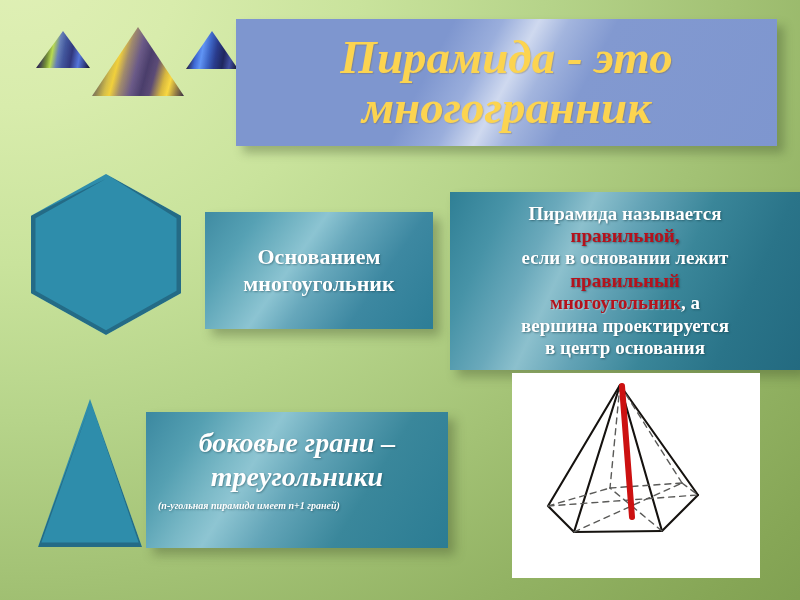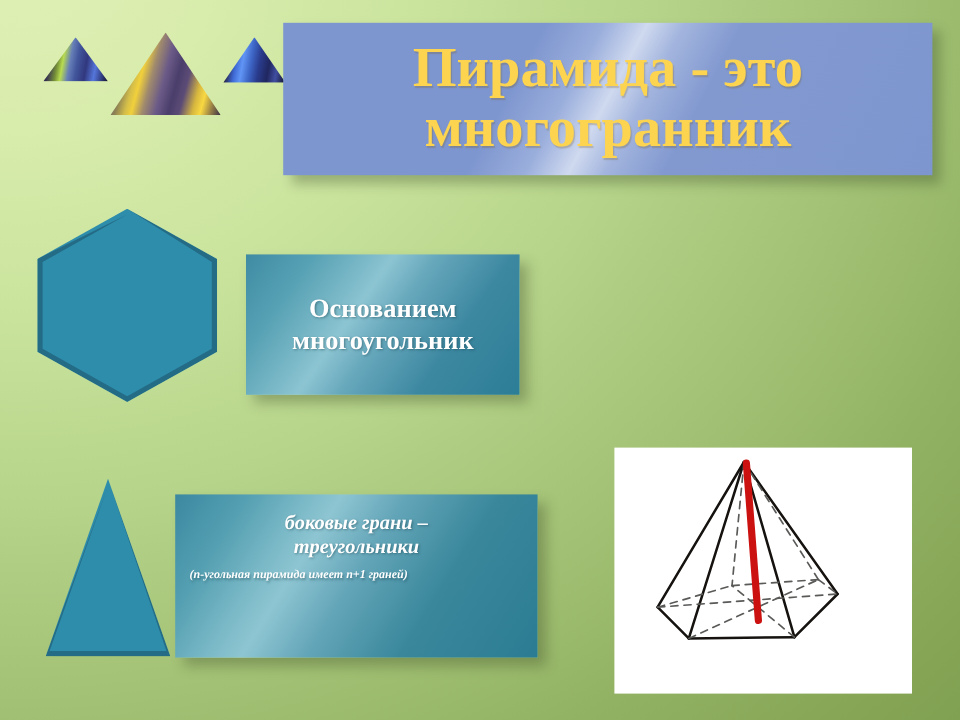--- a/index.html
+++ b/index.html
@@ -88,20 +88,21 @@
         #a3b5de 55%, #8299d0 63%,
         #7e96cf 100%);
     box-shadow: 7px 7px 9px rgba(60,75,40,0.34);
     display: flex;
     align-items: center;
     justify-content: center;
     overflow: hidden;
   }
   .title-text {
     font-size: 47px;
+    font-style: italic;
     font-weight: bold;
     color: #fcd450;
     text-align: center;
     line-height: 1.05;
     letter-spacing: 0px;
     text-shadow: 1px 1px 1px rgba(120,90,30,0.28);
     padding: 0 10px;
     white-space: pre-line;
   }
 
@@ -165,21 +166,21 @@
       linear-gradient(122deg,
         #3b88a0 0%, #55a0b2 16%,
         #79b8c6 28%, #8ec5d2 36%,
         #63a5b8 50%, #3a879b 70%,
         #2b7c93 100%);
     padding: 8px 12px;
     box-sizing: border-box;
     justify-content: flex-start;
   }
   #box-faces .big {
-    font-size: 17px;
+    font-size: 28px;
     font-weight: bold;
     font-style: italic;
     line-height: 1.2;
     text-align: center;
     text-shadow: 1px 1px 2px rgba(20,60,70,0.45);
     margin-top: 6px;
   }
   #box-faces .small {
     font-size: 10px;
     font-weight: bold;
@@ -261,20 +262,29 @@
 
   <div class="shape" id="triangle">
     <div class="edge"></div>
   </div>
 
   <div class="info-box" id="box-base">
     <div class="line">Основанием</div>
     <div class="line">многоугольник</div>
   </div>
 
+  <div class="info-box" id="box-regular">
+    <div class="line">Пирамида называется</div>
+    <div class="line hl-red">правильной,</div>
+    <div class="line">если в основании лежит</div>
+    <div class="line hl-red">правильный</div>
+    <div class="line"><span class="hl-red">многоугольник</span><span>, а</span></div>
+    <div class="line">вершина проектируется</div>
+    <div class="line">в центр основания</div>
+  </div>
 
   <div class="info-box" id="box-faces">
     <div class="big" style="white-space:pre-line">боковые грани –
 треугольники</div>
     <div class="small">(n-угольная пирамида имеет n+1 граней)</div>
   </div>
 
   <div id="figure-panel">
     <svg viewBox="0 0 248 205">
 

